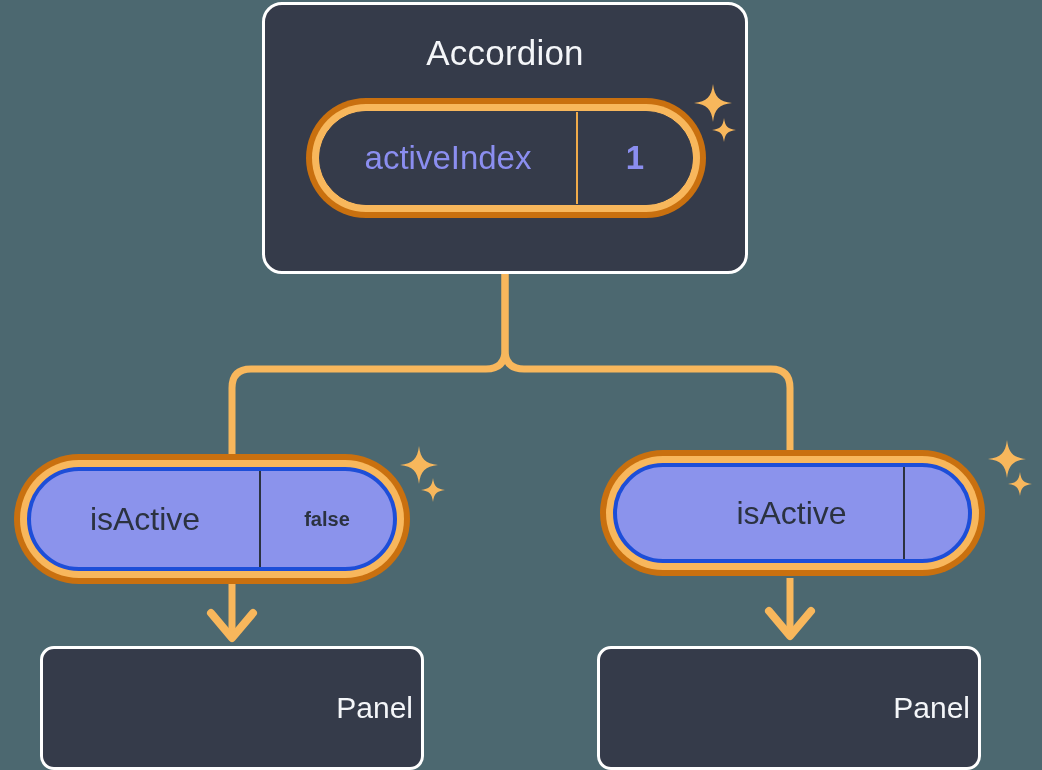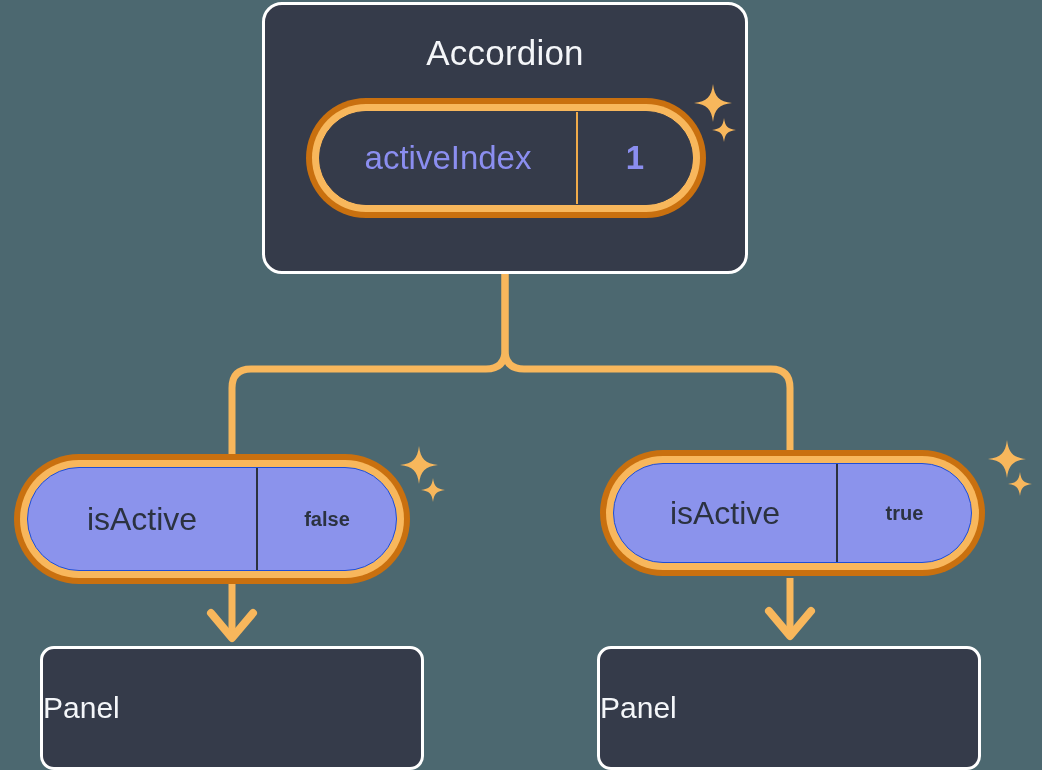--- a/index.html
+++ b/index.html
@@ -62,24 +62,24 @@
     width: 384px;
     height: 124px;
     border-radius: 14px;
     top: 646px;
   }
   #panel-left  { left: 40px; }
   #panel-right { left: 597px; }
   .panel-label {
     position: absolute;
     left: 0;
-    right: 16px;
+    right: 8px;
     top: 50%;
     transform: translateY(-50%);
-    text-align: left;
+    text-align: right;
     color: #f4f6f9;
     font-size: 30px;
     font-weight: 400;
   }
 
   
   .pill-wrap {
     position: absolute;
     box-sizing: border-box;
     border-radius: 999px;
@@ -131,21 +131,21 @@
   #pill-activeindex .pill-val {
     flex: 1 1 auto;
     color: #8b8ef0;
     font-size: 33px;
     font-weight: bold;
   }
 
   
   .pill-purple .pill-body {
     background: #8b93ec;
-    border: 1px solid #1d4ed8;
+    border: 4px solid #1d4ed8;
   }
   .pill-purple .pill-key {
     color: #2b3240;
     font-size: 32px;
   }
   .pill-purple .pill-val {
     color: #2b3240;
     font-size: 20px;
     font-weight: bold;
   }
@@ -242,21 +242,20 @@
   </div>
 
   <div id="panel-left" class="card panel-card">
     <div class="panel-label">Panel</div>
   </div>
 
   <div id="pill-isactive-right" class="pill-wrap pill-purple">
     <div class="pill-inner-ring">
       <div class="pill-body">
         <div class="pill-key">isActive</div>
-        <div class="pill-val">true</div>
       </div>
     </div>
   </div>
 
   <div class="sparkle" style="left:988px; top:440px;">
     <svg width="38" height="38" viewBox="0 0 100 100">
       <path d="M50 0 C54 34 66 46 100 50 C66 54 54 66 50 100 C46 66 34 54 0 50 C34 46 46 34 50 0 Z" fill="#f8b75c"></path>
     </svg>
   </div>
   <div class="sparkle" style="left:1008px; top:472px;">

